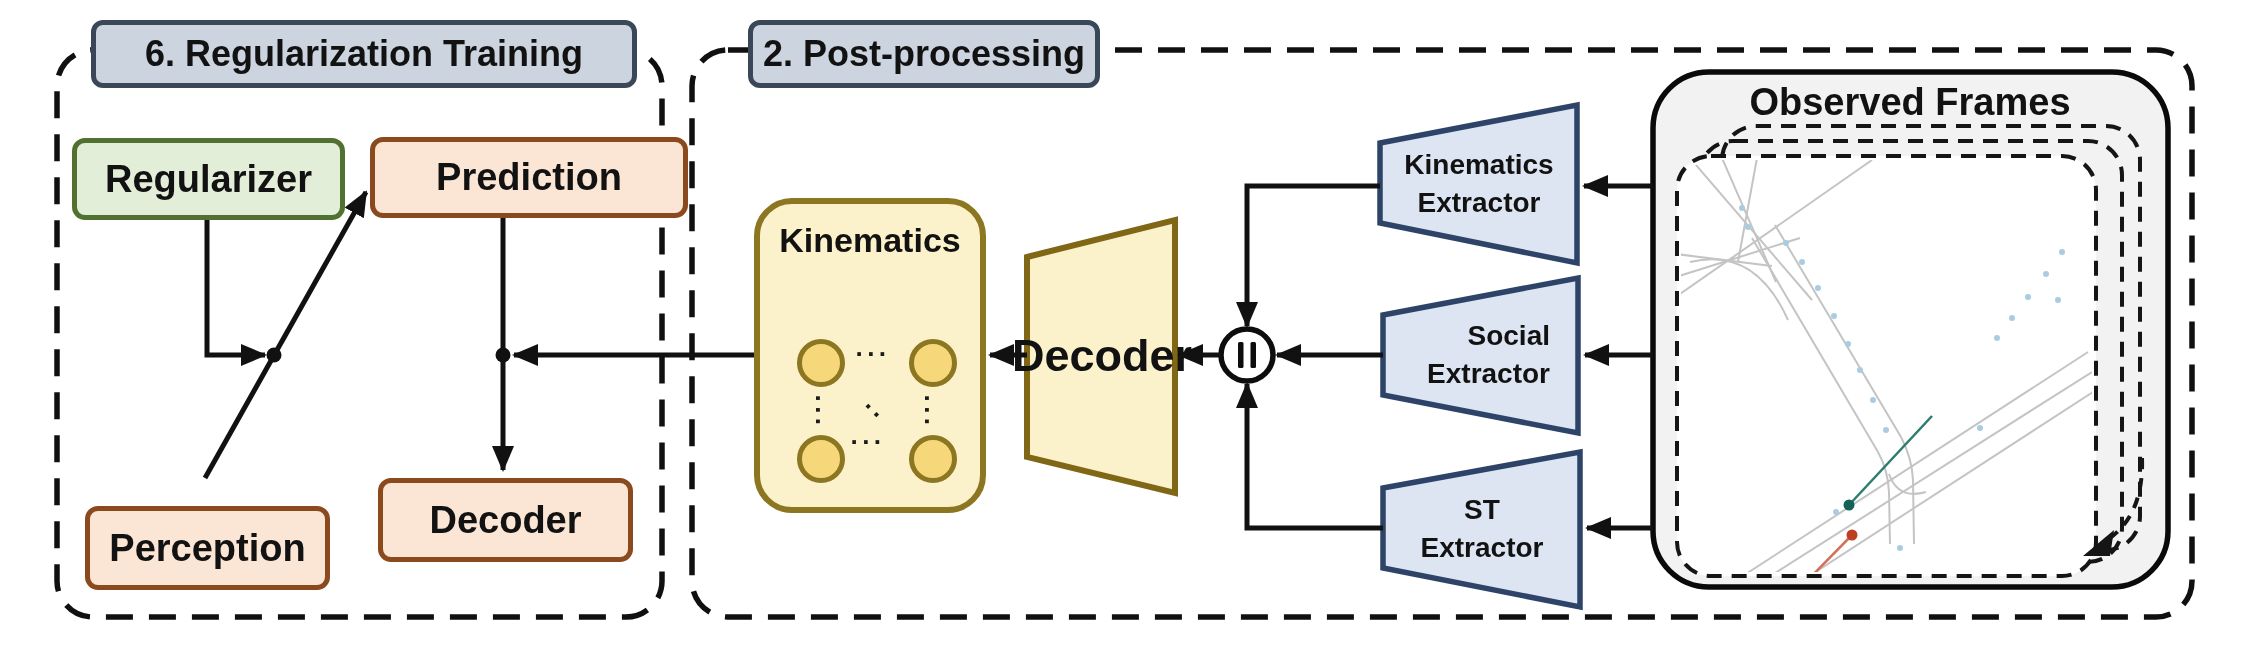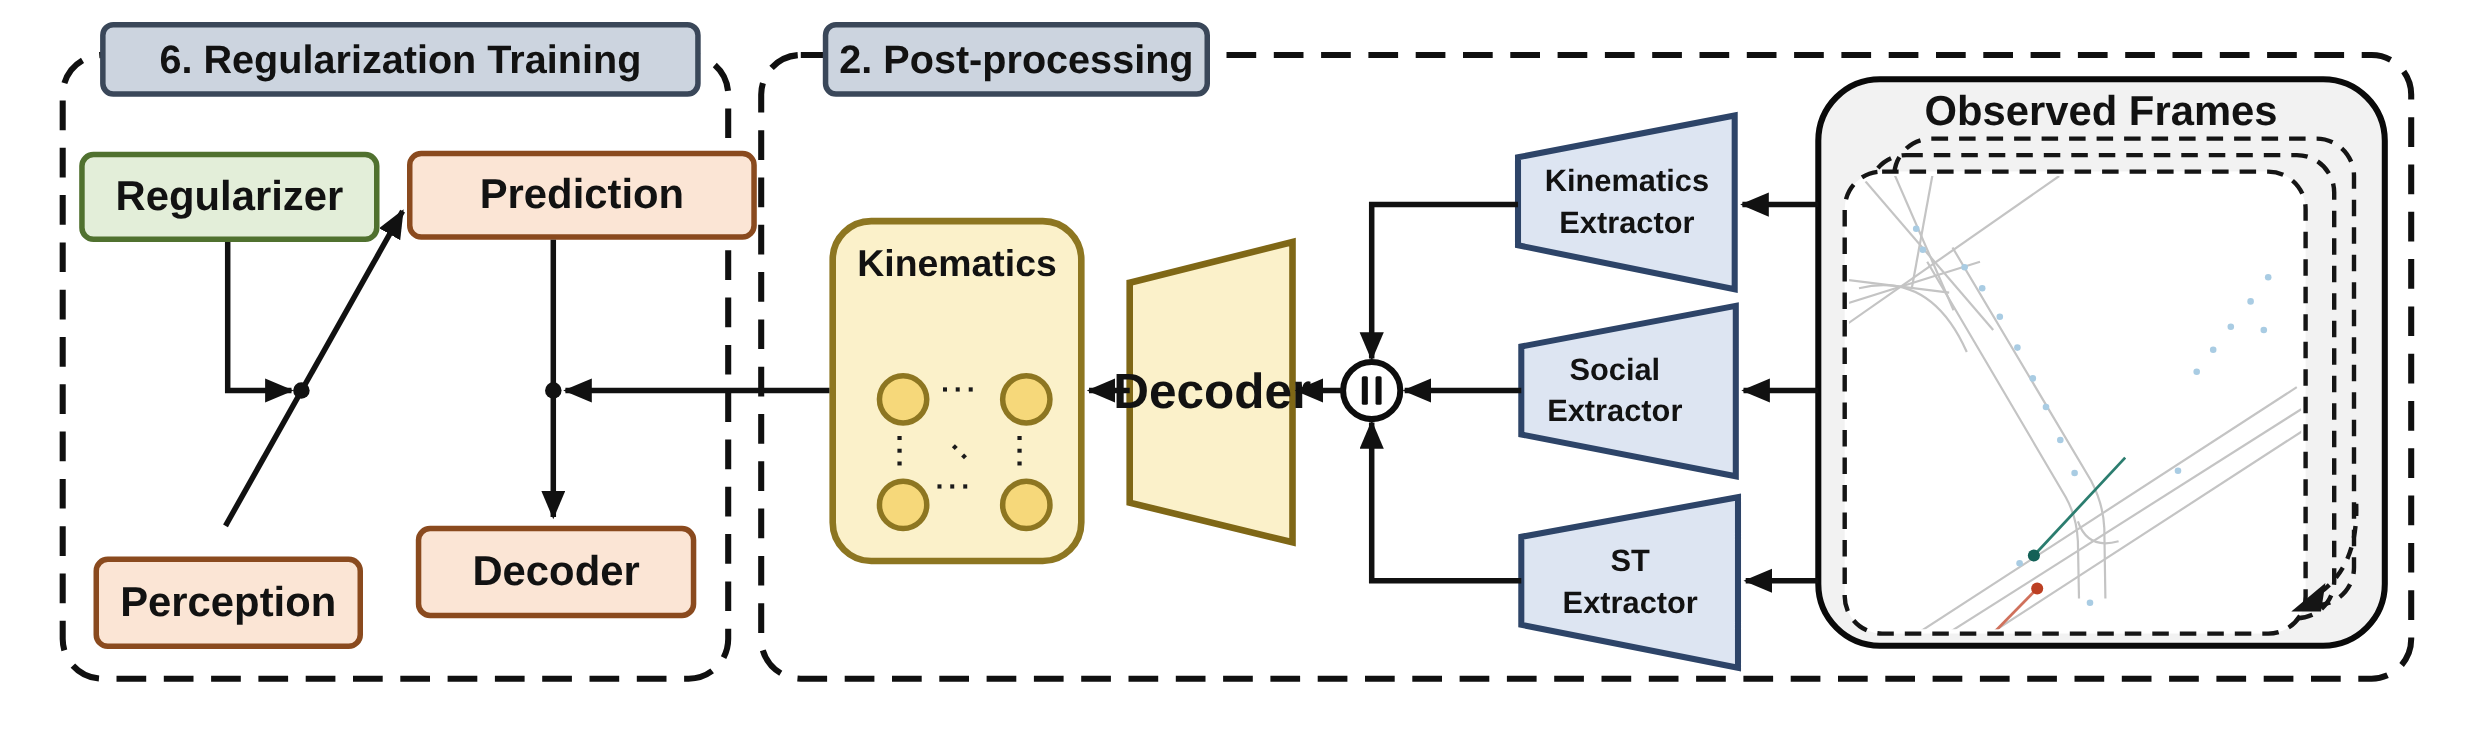--- a/index.html
+++ b/index.html
@@ -147,21 +147,21 @@
   </div>
 
   <div class="lbl free-label" style="left:1029px;top:334px;width:146px;height:44px;font-size:45px;">
     <span>Decoder</span>
   </div>
 
   <div class="lbl free-label two-line" style="left:1383px;top:142px;width:192px;height:84px;">
     <div>Kinematics</div>
     <div>Extractor</div>
   </div>
-  <div class="lbl free-label two-line" style="left:1386px;top:313px;width:164px;height:84px;">
+  <div class="lbl free-label two-line" style="left:1386px;top:313px;width:164px;height:84px;align-items:flex-end;">
     <div>Social</div>
     <div>Extractor</div>
   </div>
   <div class="lbl free-label two-line" style="left:1386px;top:487px;width:192px;height:84px;">
     <div>ST</div>
     <div>Extractor</div>
   </div>
 
   <div class="lbl free-label" style="left:1700px;top:82px;width:420px;height:40px;font-size:38px;">
     <span>Observed Frames</span>

